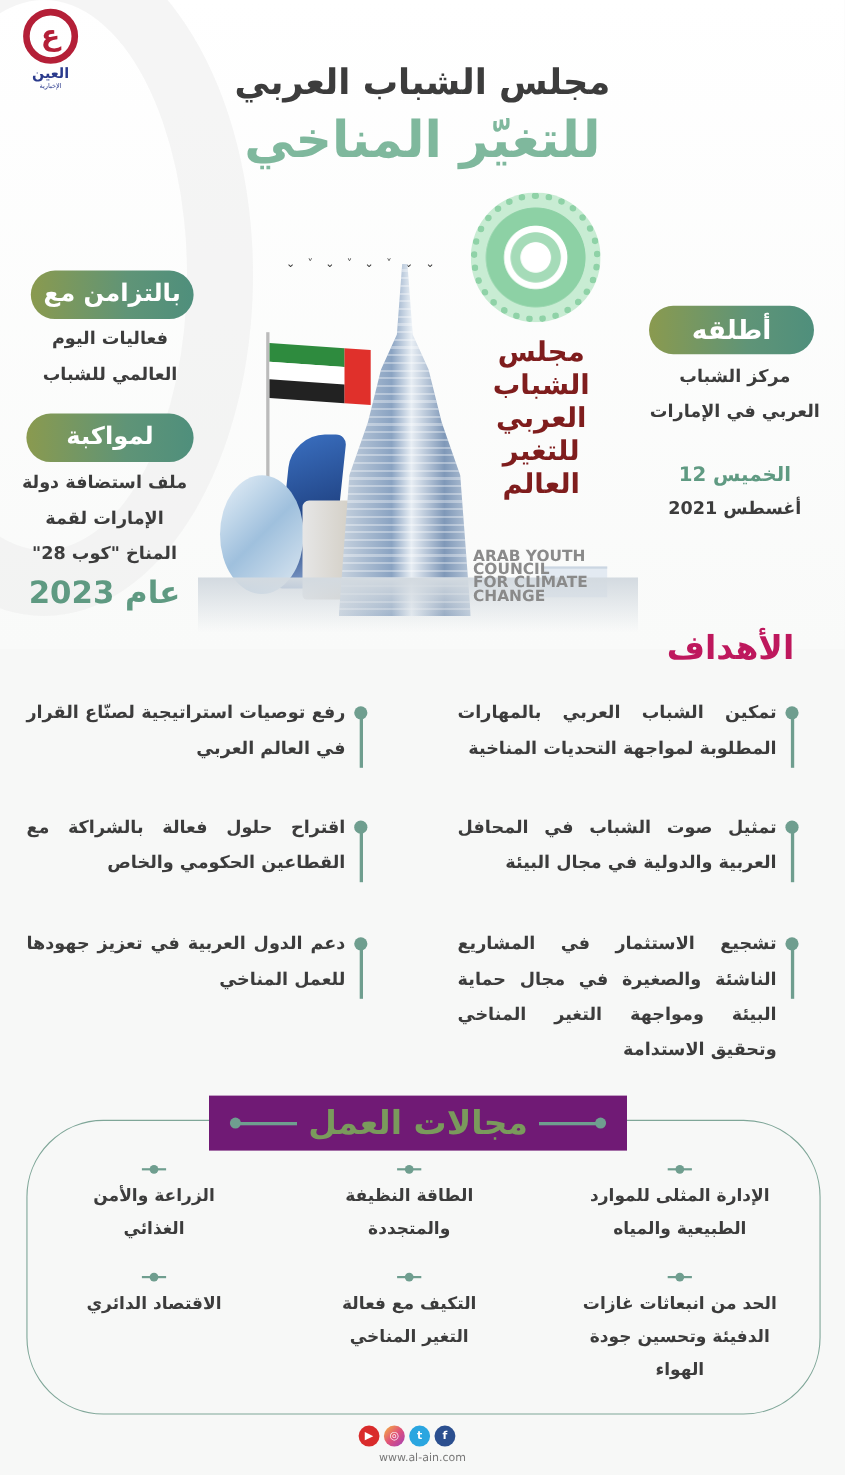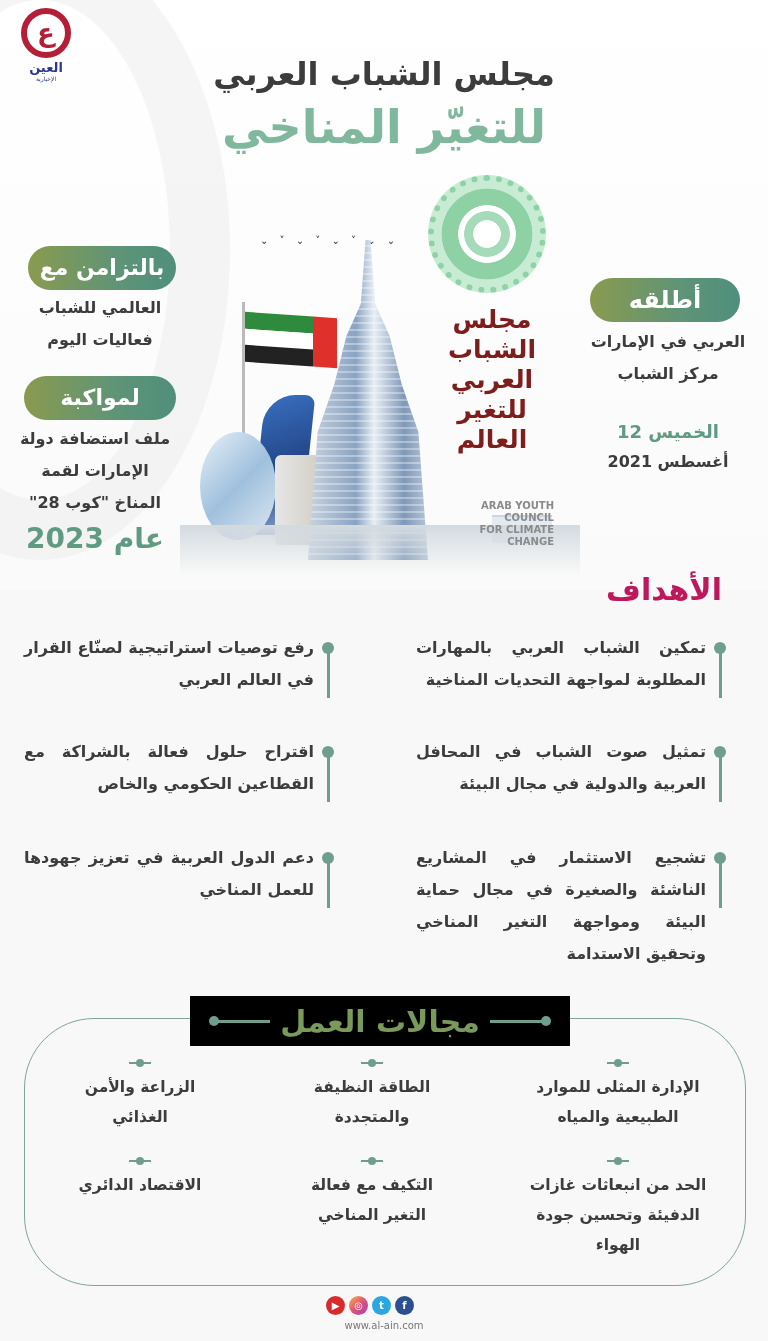--- a/index.html
+++ b/index.html
@@ -91,22 +91,22 @@
   .water {
     position: absolute; left: 0; top: 355px; width: 400px; height: 50px;
     background: linear-gradient(#d3dae0, rgba(240,243,245,0));
   }
   .birds { position: absolute; left: 80px; top: 65px; font-size: 10px; color: #333; letter-spacing: 4px; }
   .council-ar {
     position: absolute; left: 252px; top: 135px; width: 120px; text-align: center;
     font-size: 25px; font-weight: bold; color: #7f1d1d; line-height: 30px;
   }
   .council-en {
-    position: absolute; left: 250px; top: 330px; width: 124px; text-align: right; direction: ltr;
-    font-size: 10px; font-weight: bold; color: #8a8a8a; line-height: 12px;
+    position: absolute; left: 250px; top: 330px; width: 124px; text-align: left; direction: ltr;
+    font-size: 14px; font-weight: bold; color: #8a8a8a; line-height: 12px;
   }
   .small-bldg { position: absolute; left: 312px; top: 345px; width: 60px; height: 28px; background: #e3eaf2; border-top: 2px solid #cbd6e2; }
 
   
   .section-title {
     position: absolute; font-weight: bold; font-size: 30px; color: #be185d;
   }
   .goal {
     position: absolute; font-size: 16px; font-weight: bold; color: #3c3c3c;
     line-height: 32px; text-align: justify; text-align-last: right;
@@ -115,21 +115,21 @@
   .pin .dot { position: absolute; left: 0; top: 0; width: 12px; height: 12px; border-radius: 50%; background: #6f9e8f; }
   .pin .stem { position: absolute; left: 4.5px; top: 8px; width: 3px; height: 48px; background: #6f9e8f; }
 
   
   .frame {
     position: absolute; left: 24px; top: 1018px; width: 722px; height: 268px;
     border: 1.5px solid #7fa698; border-radius: 70px;
   }
   .fields-title-wrap {
     position: absolute; left: 190px; top: 996px; width: 380px; height: 50px;
-    background: #000000; display: flex; align-items: center; justify-content: center; gap: 10px;
+    background: #701a75; display: flex; align-items: center; justify-content: center; gap: 10px;
   }
   .deco-line { width: 55px; height: 3px; background: #6f9e8f; position: relative; }
   .deco-line::after {
     content: ""; position: absolute; top: -4px; width: 10px; height: 10px; border-radius: 50%; background: #6f9e8f;
   }
   .deco-line.r::after { right: -6px; }
   .deco-line.l::after { left: -6px; }
   .fields-title { font-size: 30px; font-weight: bold; color: #7a9a5c; }
 
   .field {
@@ -162,35 +162,35 @@
     </div>
   <div class="logo-text">العين</div>
   <div class="logo-sub">الإخبارية</div>
 </div>
 
 <div class="title1">مجلس الشباب العربي</div>
 <div class="title2">للتغيّر المناخي</div>
 
 <div class="pill" style="left:28px;top:246px;width:148px;">بالتزامن مع</div>
 <div class="side-text" style="left:20px;top:292px;width:160px;">
+  <div>فعاليات اليوم</div>
   <div>العالمي للشباب</div>
-  <div>فعاليات اليوم</div>
 </div>
 <div class="pill" style="left:24px;top:376px;width:152px;">لمواكبة</div>
 <div class="side-text" style="left:10px;top:423px;width:170px;">
   <div>ملف استضافة دولة</div>
   <div>الإمارات لقمة</div>
   <div>المناخ "كوب 28"</div>
   <div class="big-green" style="line-height:40px;">عام 2023</div>
 </div>
 
 <div class="pill" style="left:590px;top:278px;width:150px;font-size:24px;">أطلقه</div>
 <div class="side-text" style="left:588px;top:326px;width:160px;">
+  <div>مركز الشباب</div>
   <div>العربي في الإمارات</div>
-  <div>مركز الشباب</div>
 </div>
 <div class="side-text" style="left:588px;top:416px;width:160px;">
   <div class="date-green">الخميس 12</div>
   <div style="line-height:28px;">أغسطس 2021</div>
 </div>
 
 <div class="hero">
   <div class="emblem"></div>
   <div class="birds">⌄ ⌄ ˅ ⌄ ˅ ⌄ ˅ ⌄</div>
   <div class="flagpole"></div>

